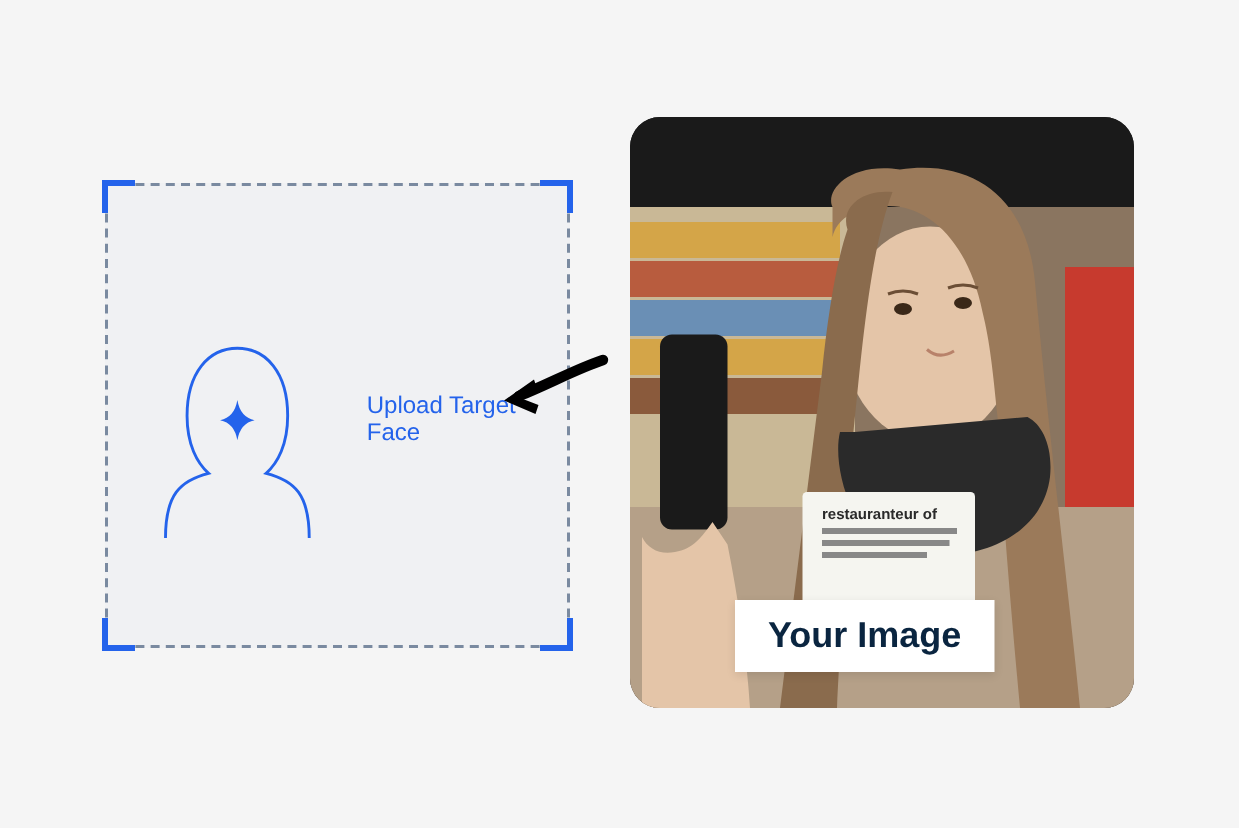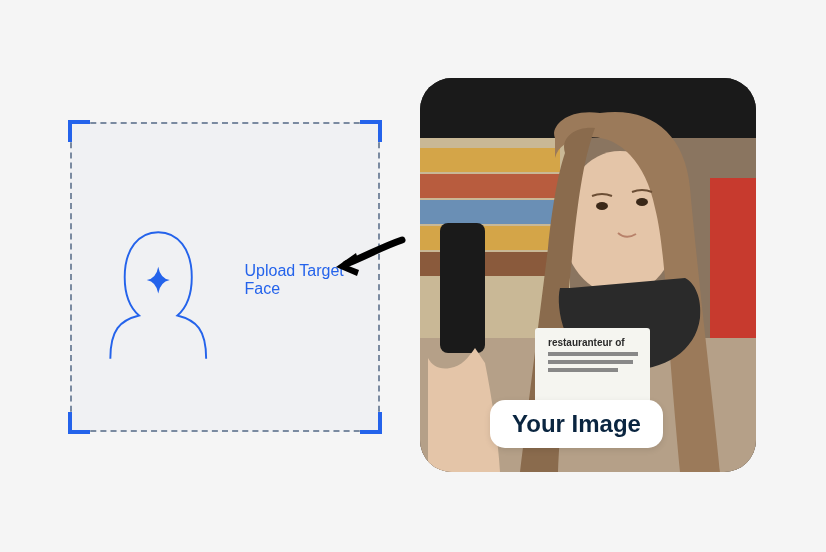--- a/index.html
+++ b/index.html
@@ -56,35 +56,35 @@
       top: 234px;
       width: 82px;
       height: 50px;
     }
     .image-card {
       position: absolute;
       left: 420px;
       top: 78px;
       width: 336px;
       height: 394px;
-      border-radius: 32px;
+      border-radius: 20px;
       overflow: hidden;
       background: #222;
     }
     .store-scene {
       width: 100%;
       height: 100%;
       position: relative;
     }
     .image-badge {
       position: absolute;
       left: 490px;
       top: 400px;
       background: #ffffff;
-      border-radius: 15px;
+      border-radius: 0;
       padding: 10px 22px;
       box-shadow: 0 2px 6px rgba(0,0,0,0.1);
     }
     .image-badge-text {
       color: #0a2540;
       font-size: 24px;
       font-weight: 700;
     }
   </style>
 </head>

